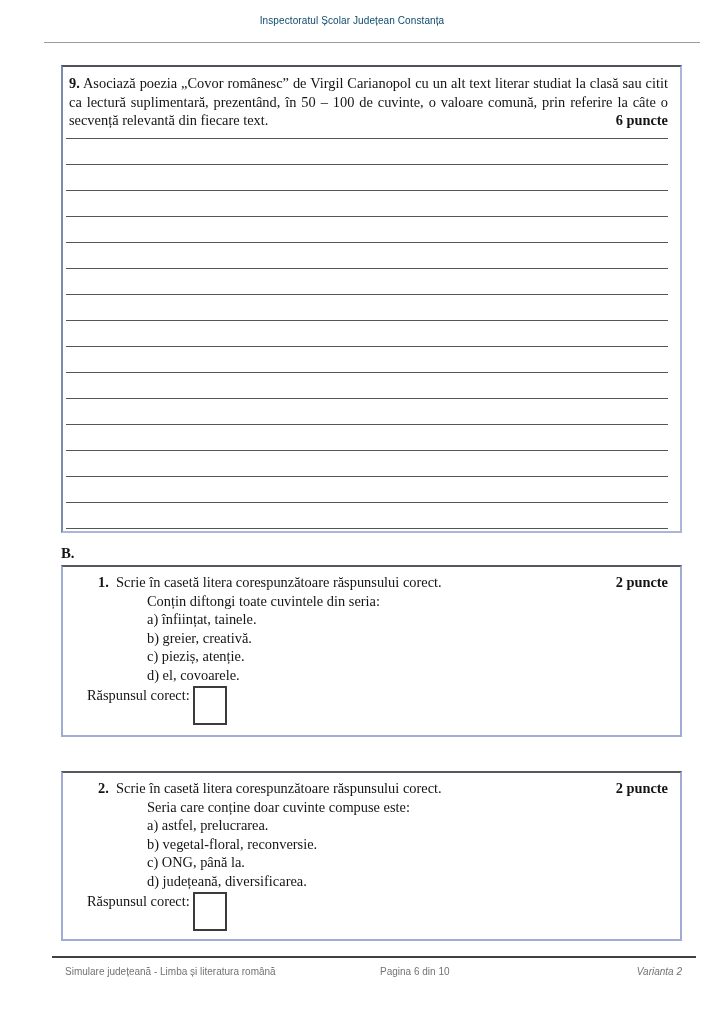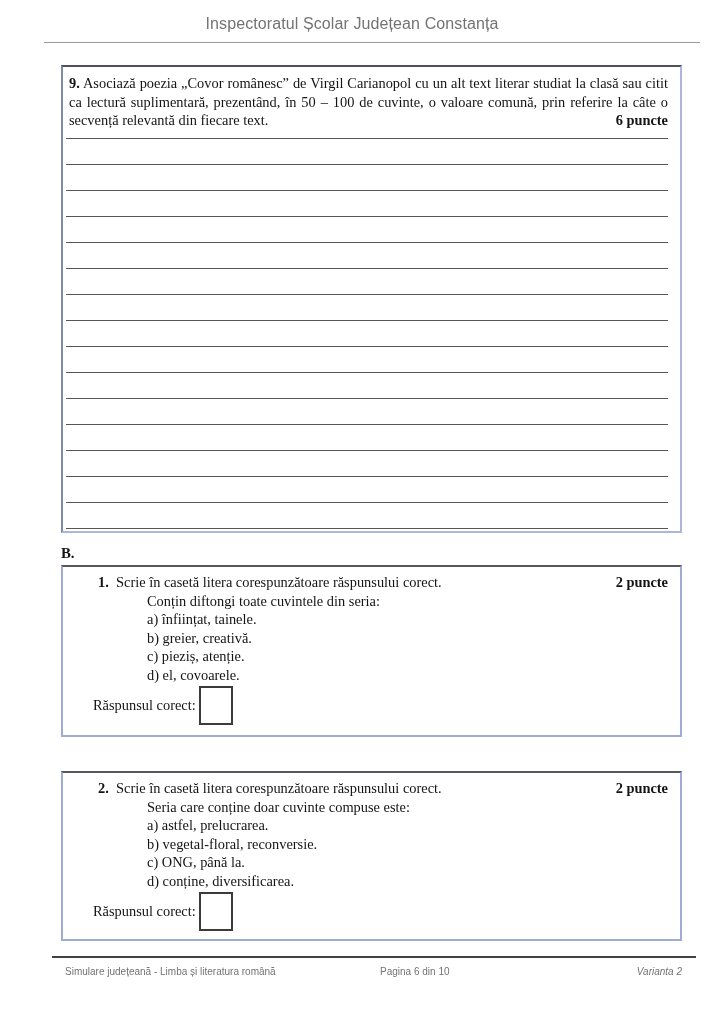--- a/index.html
+++ b/index.html
@@ -5,21 +5,21 @@
   html,body{margin:0;padding:0;background:#fff;}
   .page{
     position:relative;width:724px;height:1024px;background:#ffffff;
     font-family:"Liberation Serif","DejaVu Serif",serif;color:#141414;
     overflow:hidden;
   }
   
   .hdr-title{
     position:absolute;top:15px;left:0;width:704px;text-align:center;
     font-family:"Liberation Sans","DejaVu Sans",sans-serif;
-    font-size:16px;color:#737373;letter-spacing:.1px;
+    font-size:10px;color:#0c4a6e;letter-spacing:.1px;
   }
   .hdr-rule{position:absolute;top:42px;left:44px;width:656px;border-top:1px solid #9b9b9b;}
   
   .qbox{
     position:absolute;left:61px;top:65px;width:621px;height:468px;box-sizing:border-box;
     border-top:2px solid #4f5256;border-left:2px solid #7e8cab;
     border-right:2px solid #aab6da;border-bottom:2px solid #aab6da;background:#fff;
   }
   .qpar{
     position:relative;margin:7px 12px 0 6px;text-align:justify;
@@ -35,21 +35,21 @@
     border-top:2px solid #55585d;border-left:2px solid #9fadd4;
     border-right:2px solid #9fadd4;border-bottom:2px solid #9fadd4;
     padding:6px 12px 0 0;font-size:14.4px;line-height:18.5px;
   }
   .sbox1{top:565px;height:172px;}
   .sbox2{top:771px;height:170px;}
   .srow1{display:flex;}
   .qnum{margin-left:35px;min-width:18px;font-weight:bold;}
   .spts{margin-left:auto;font-weight:bold;white-space:nowrap;}
   .indent{padding-left:84px;}
-  .ansrow{margin-top:2px;padding-left:30px;display:flex;align-items:center;}
+  .ansrow{margin-top:2px;padding-left:24px;display:flex;}
   .ansbox{width:30px;height:35px;border:2px solid #3b3b3b;margin-left:3px;background:#fff;}
   
   .ftr-rule{position:absolute;top:956px;left:52px;width:644px;border-top:2px solid #414141;}
   .ftr-item{
     position:absolute;top:966px;font-family:"Liberation Sans","DejaVu Sans",sans-serif;
     font-size:10px;color:#737373;white-space:nowrap;
   }
   .ftr-left{left:65px;}
   .ftr-center{left:380px;}
   .ftr-right{right:42px;font-style:italic;}
@@ -110,21 +110,21 @@
   <div class="sbox sbox2">
     <div class="srow1">
       <span class="qnum">2.</span>
       <span>Scrie în casetă litera corespunzătoare răspunsului corect.</span>
       <span class="spts">2 puncte</span>
     </div>
     <div class="indent">Seria care conține doar cuvinte compuse este:</div>
     <div class="indent">a) astfel, prelucrarea.</div>
     <div class="indent">b) vegetal-floral, reconversie.</div>
     <div class="indent">c) ONG, până la.</div>
-    <div class="indent">d) conține, diversificarea.</div>
+    <div class="indent">d) județeană, diversificarea.</div>
     <div class="ansrow">
       <span>Răspunsul corect:</span>
       <span class="ansbox"></span>
     </div>
   </div>
 
   <div class="ftr-rule"></div>
   <div class="ftr-item ftr-left">Simulare județeană - Limba și literatura română</div>
   <div class="ftr-item ftr-center">Pagina 6 din 10</div>
   <div class="ftr-item ftr-right">Varianta 2</div>

